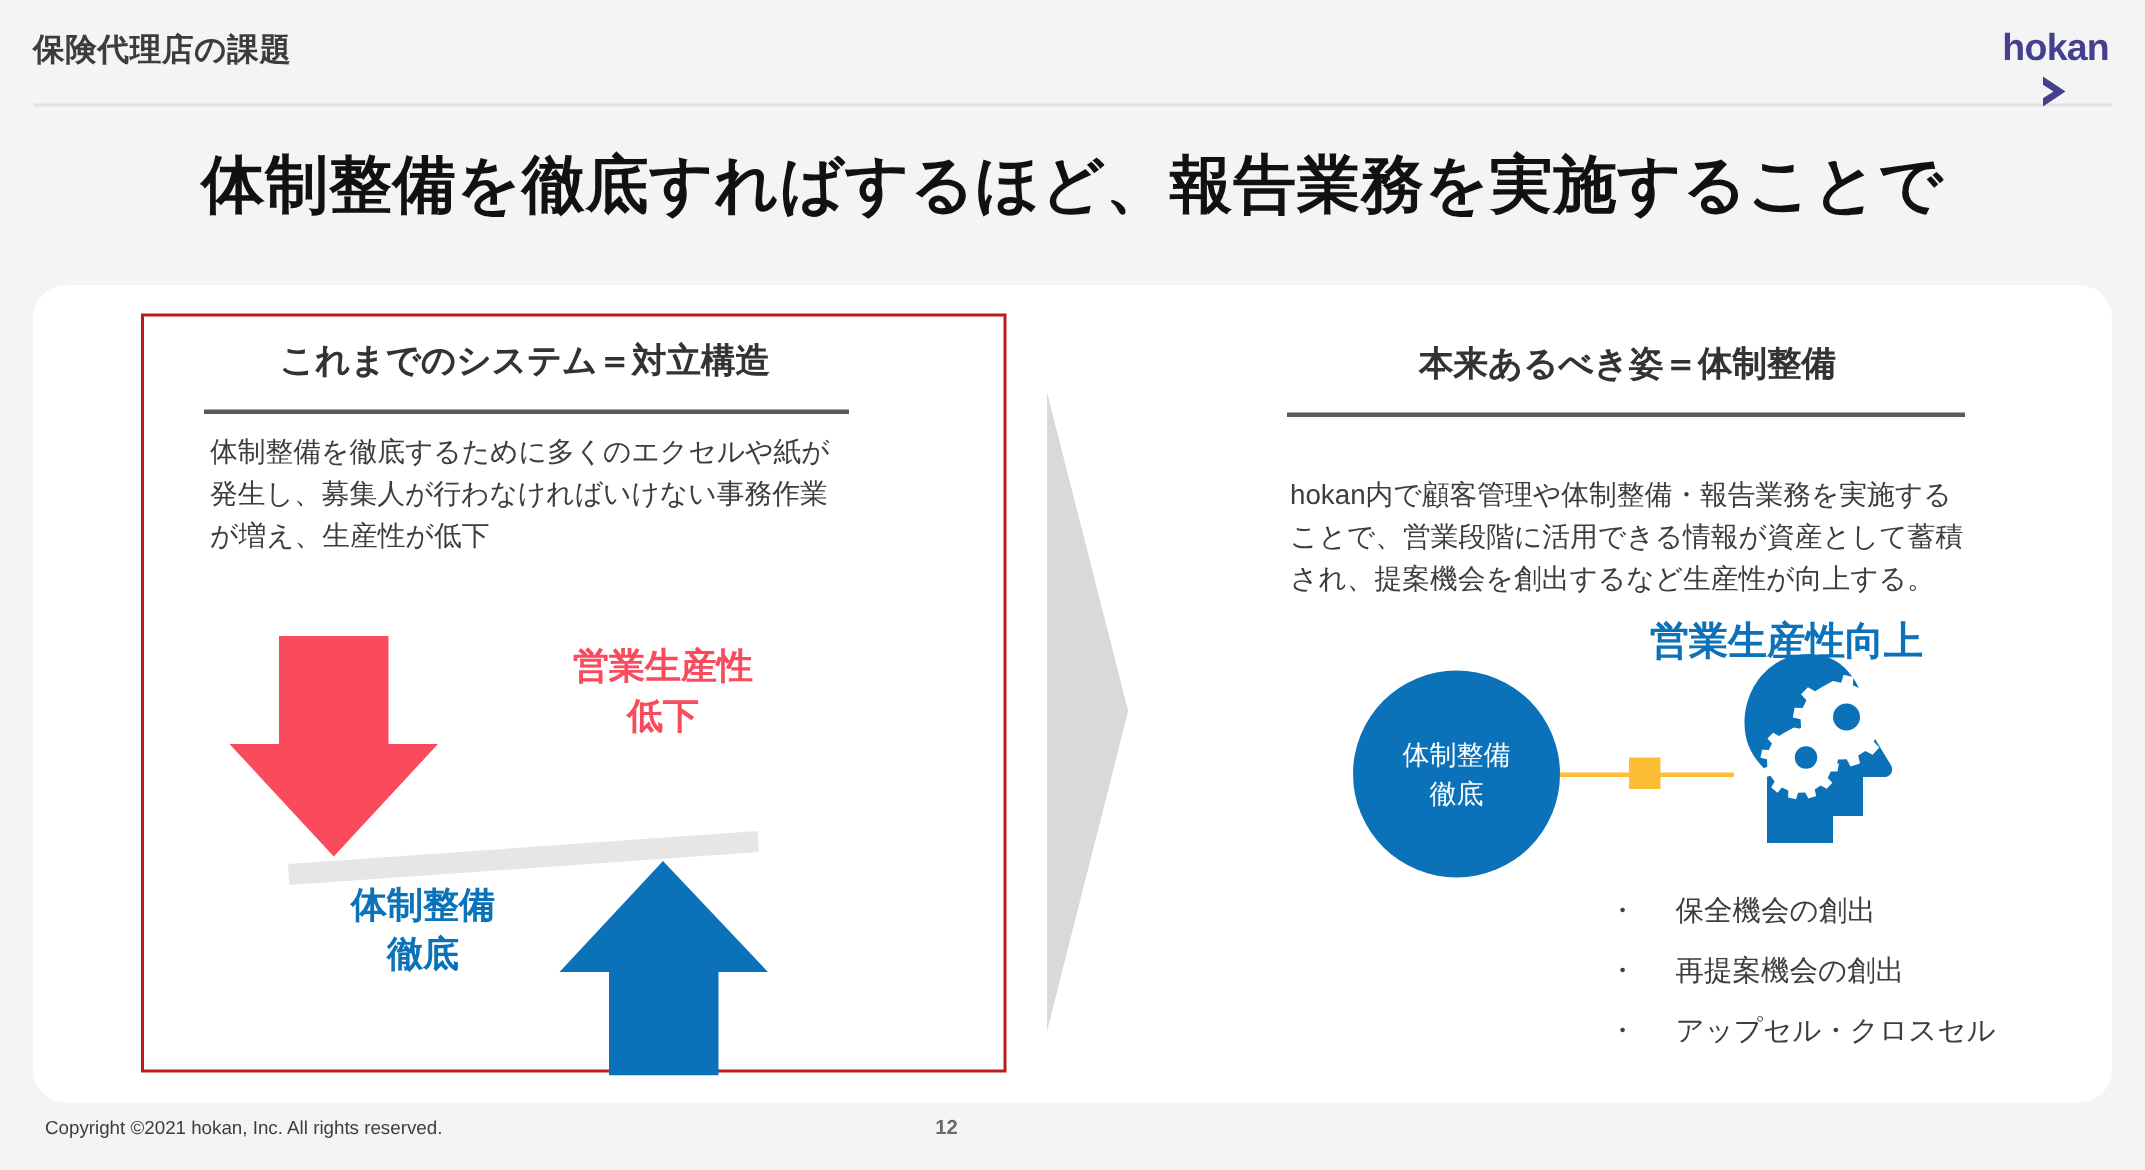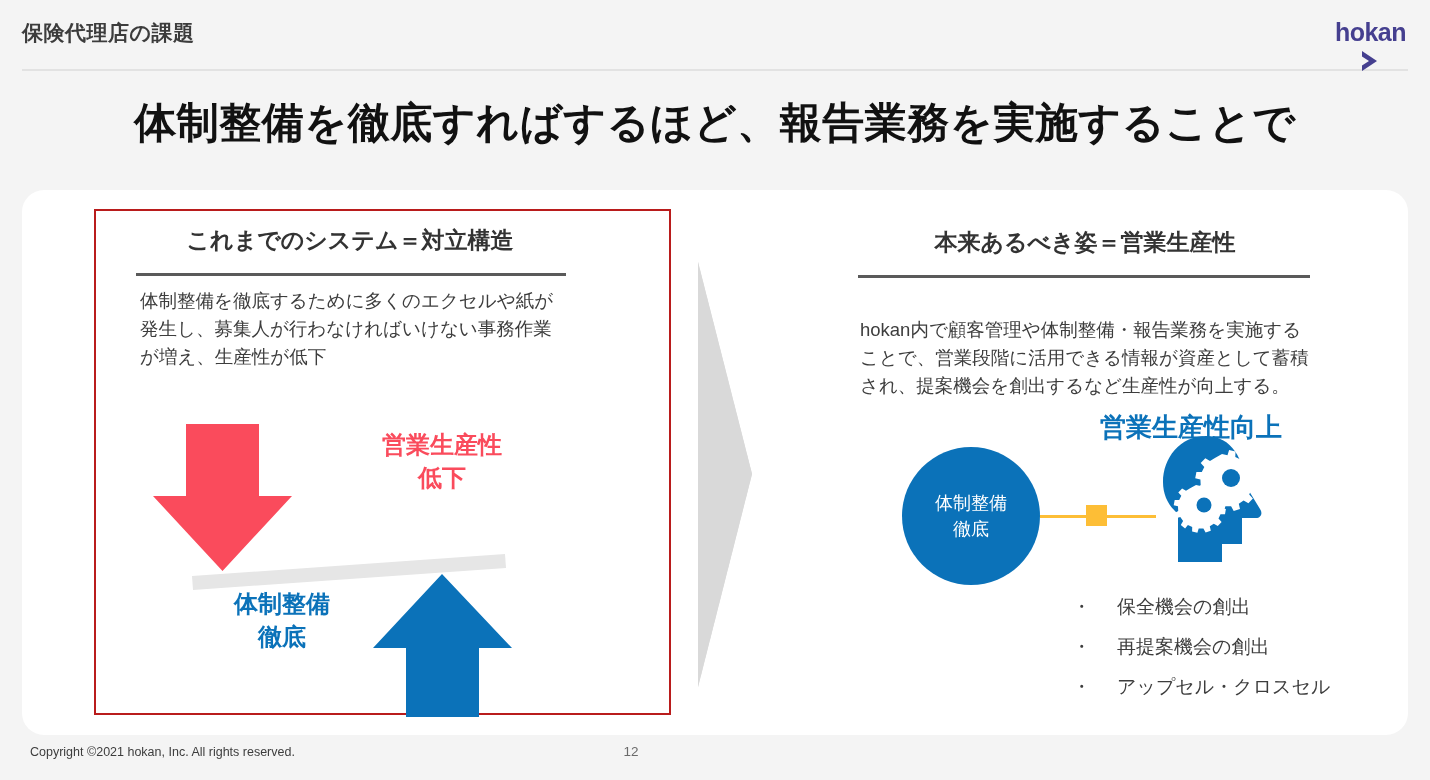--- a/index.html
+++ b/index.html
@@ -266,20 +266,21 @@
     font-size: 12.5px;
     color: #3d3d3d;
   }
   .footer-page {
     position: absolute;
     left: 0; top: 744px;
     width: 1262px;
     text-align: center;
     font-size: 13.5px;
     color: #6a6a6a;
+    font-weight: bold;
   }
 </style>
 </head>
 <body>
 
 <div class="slide">
 
   <div class="header">
     <div class="header-title">保険代理店の課題</div>
     <div class="header-rule"></div>
@@ -332,21 +333,21 @@
     </div>
 
     <div class="center-chevron">
       <svg width="90" height="425" viewBox="0 0 90 425">
         <path d="M26 0 L80 212 L26 425 L26 212 Z" fill="#d9d9d9"></path>
         <path d="M26 0 L80 212 L26 425 Z" fill="#d9d9d9"></path>
       </svg>
     </div>
 
     <div class="panel-right">
-      <div class="right-heading">本来あるべき姿＝営業生産性</div>
+      <div class="right-heading">本来あるべき姿＝体制整備</div>
       <div class="right-rule"></div>
       <div class="right-body">hokan内で顧客管理や体制整備・報告業務を実施することで、営業段階に活用できる情報が資産として蓄積され、提案機会を創出するなど生産性が向上する。</div>
 
       <div class="right-kpi-label">営業生産性向上</div>
 
       <div class="synergy">
         <div class="circle-node">
           <div>体制整備</div>
           <div>徹底</div>
         </div>

